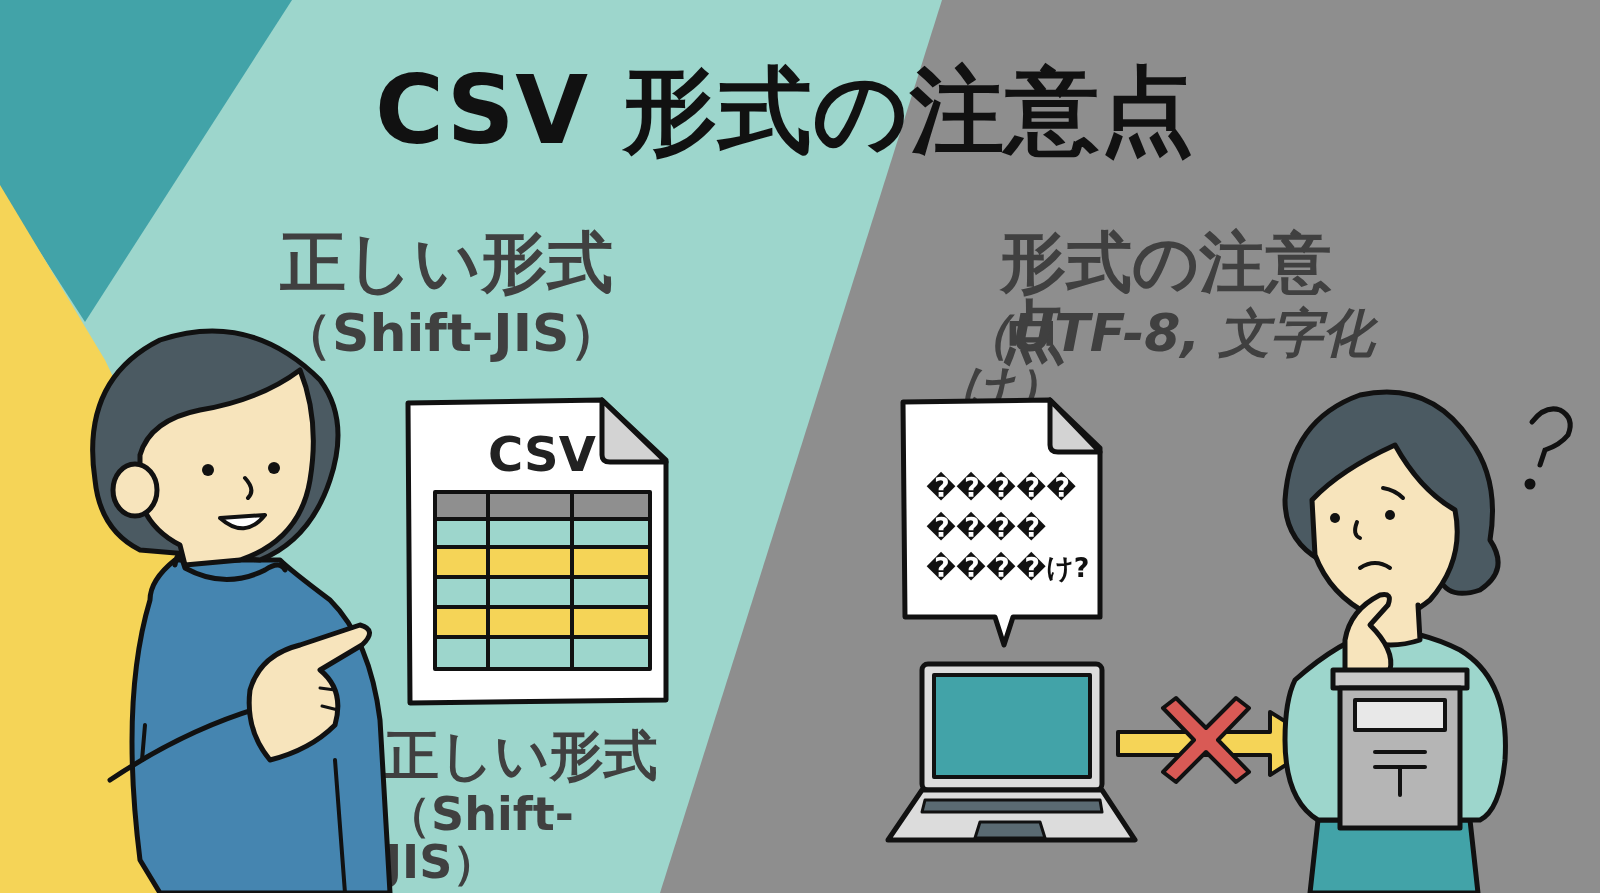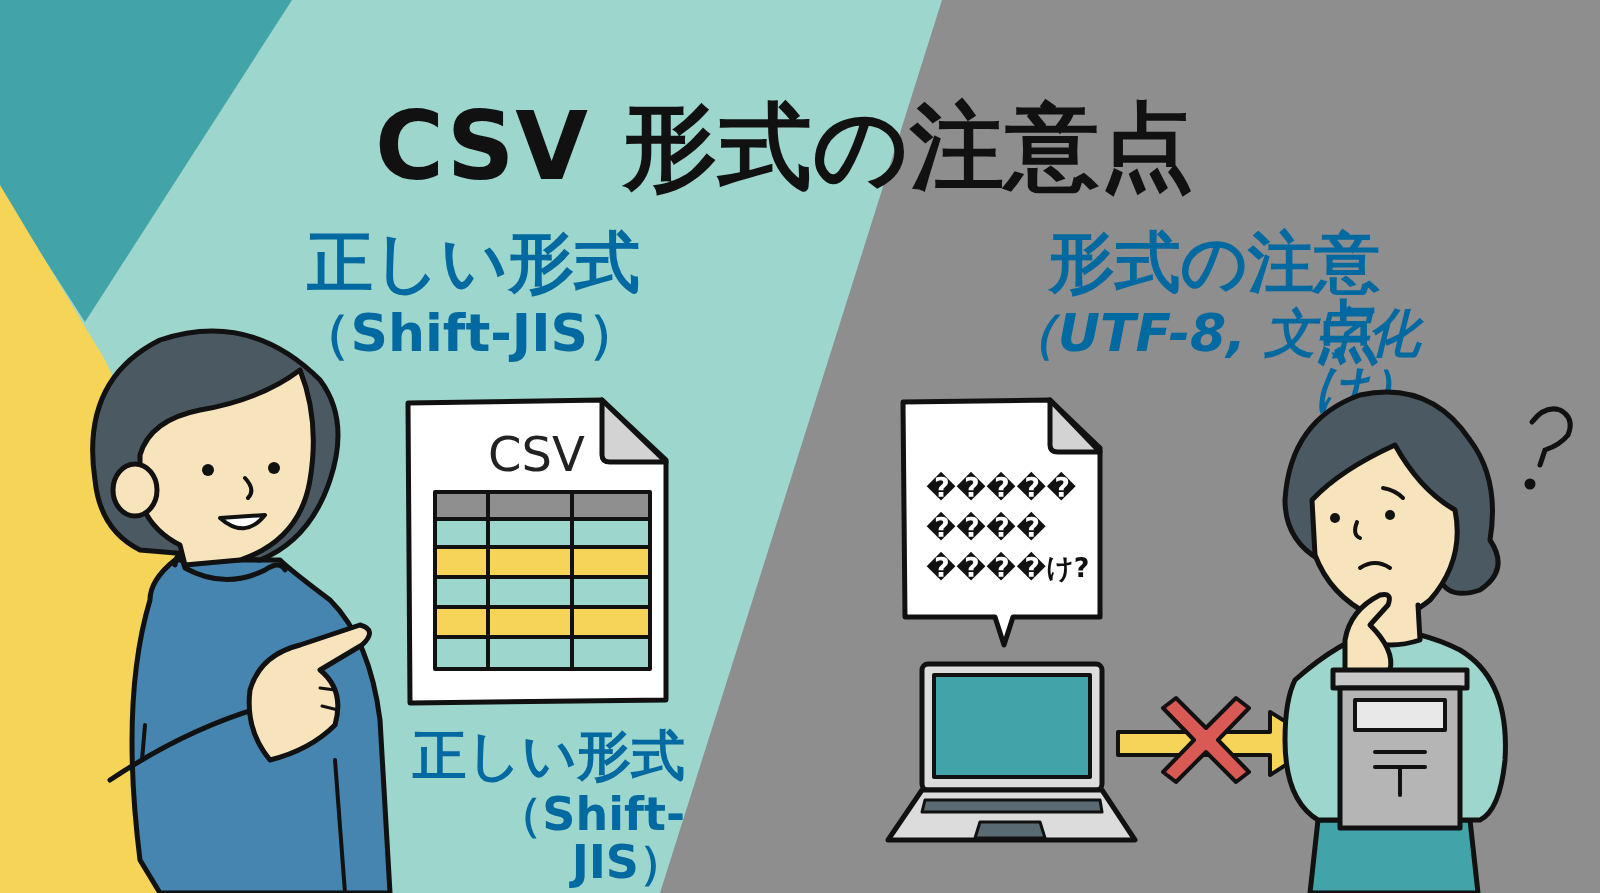--- a/index.html
+++ b/index.html
@@ -1,27 +1,27 @@
 <!DOCTYPE html>
 <html><head>
 <meta charset="utf-8">
 <style>
   html, body { margin:0; padding:0; }
   body { width:1600px; height:893px; overflow:hidden; position:relative; background:#9dd6cc;
          font-family:"DejaVu Sans","Liberation Sans",sans-serif; }
   .bg { position:absolute; left:0; top:0; width:1600px; height:893px; }
   .title { position:absolute; left:0; width:1600px; top:64px; text-align:center; font-weight:bold;
            font-size:94px; color:#111; letter-spacing:1px; line-height:1; }
-  .title span { display:inline-block; margin-left:-30px;margin-top:36px; }
-  .heading { position:absolute; text-align:right; font-weight:bold; color:#0369a1; line-height:1.05; }
+  .title span { display:inline-block; margin-left:-30px; }
+  .heading { position:absolute; text-align:left; font-weight:bold; color:#404040; line-height:1.05; }
   .h-big { font-size:66px; }
   .h-sub { font-size:52px; }
   .art { position:absolute; left:0; top:0; width:1600px; height:893px; pointer-events:none; }
   .mojibake { position:absolute; left:926px; top:468px; font-weight:bold; font-size:27px; color:#111; line-height:40px; }
-  .csv-label { position:absolute; left:488px; top:426px; font-weight:normal; font-size:48px; color:#222; }
+  .csv-label { position:absolute; left:488px; top:426px; font-weight:bold; font-size:48px; color:#222; }
 </style>
 </head>
 <body>
 
 <svg class="bg" viewBox="0 0 1600 893" xmlns="http://www.w3.org/2000/svg">
   <rect x="0" y="0" width="1600" height="893" fill="#9dd6cc"></rect>
   <polygon points="0,0 292,0 85,322 0,190" fill="#42a3a8"></polygon>
   <polygon points="0,185 105,360 360,893 0,893" fill="#f5d457"></polygon>
   <polygon points="942,0 1600,0 1600,893 660,893" fill="#8e8e8e"></polygon>
 </svg>

